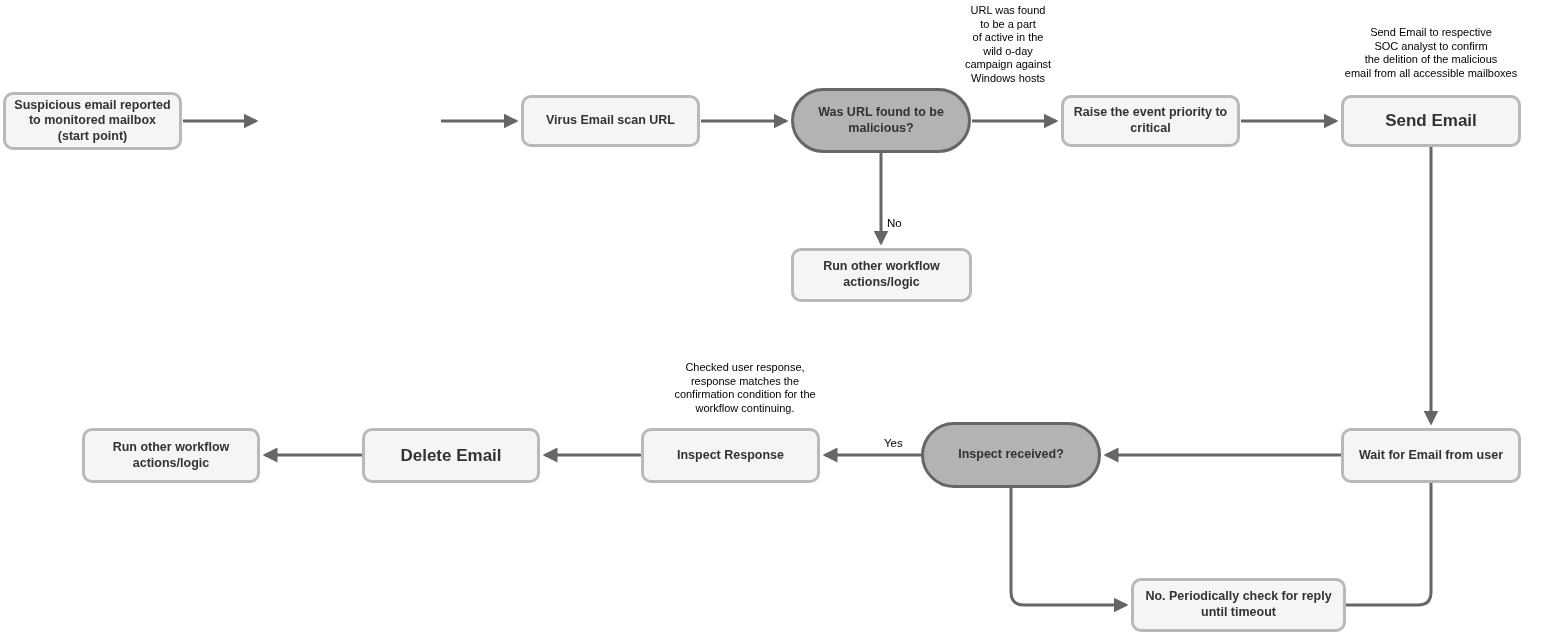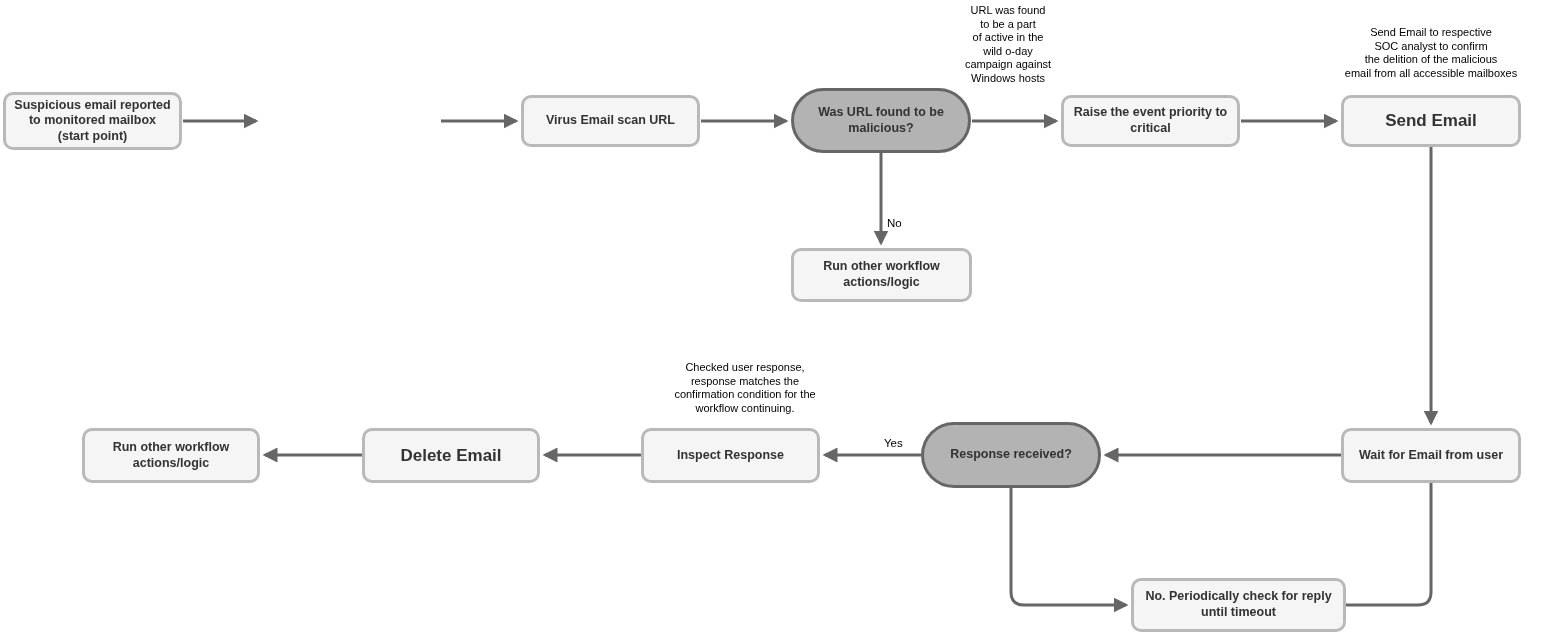--- a/index.html
+++ b/index.html
@@ -85,21 +85,21 @@
 
   <div class="node big" style="left:362px;top:428px;width:178px;height:55px;">
     <span>Delete Email</span>
   </div>
 
   <div class="node" style="left:641px;top:428px;width:179px;height:55px;">
     <span>Inspect Response</span>
   </div>
 
   <div class="node decision" style="left:921px;top:422px;width:180px;height:66px;">
-    <span>Response received?</span>
+    <span>Inspect received?</span>
   </div>
 
   <div class="node" style="left:1341px;top:428px;width:180px;height:55px;">
     <span>Wait for Email from user</span>
   </div>
 
   <div class="node" style="left:1131px;top:578px;width:215px;height:54px;">
     <span>No. Periodically check for reply until timeout</span>
   </div>
 

